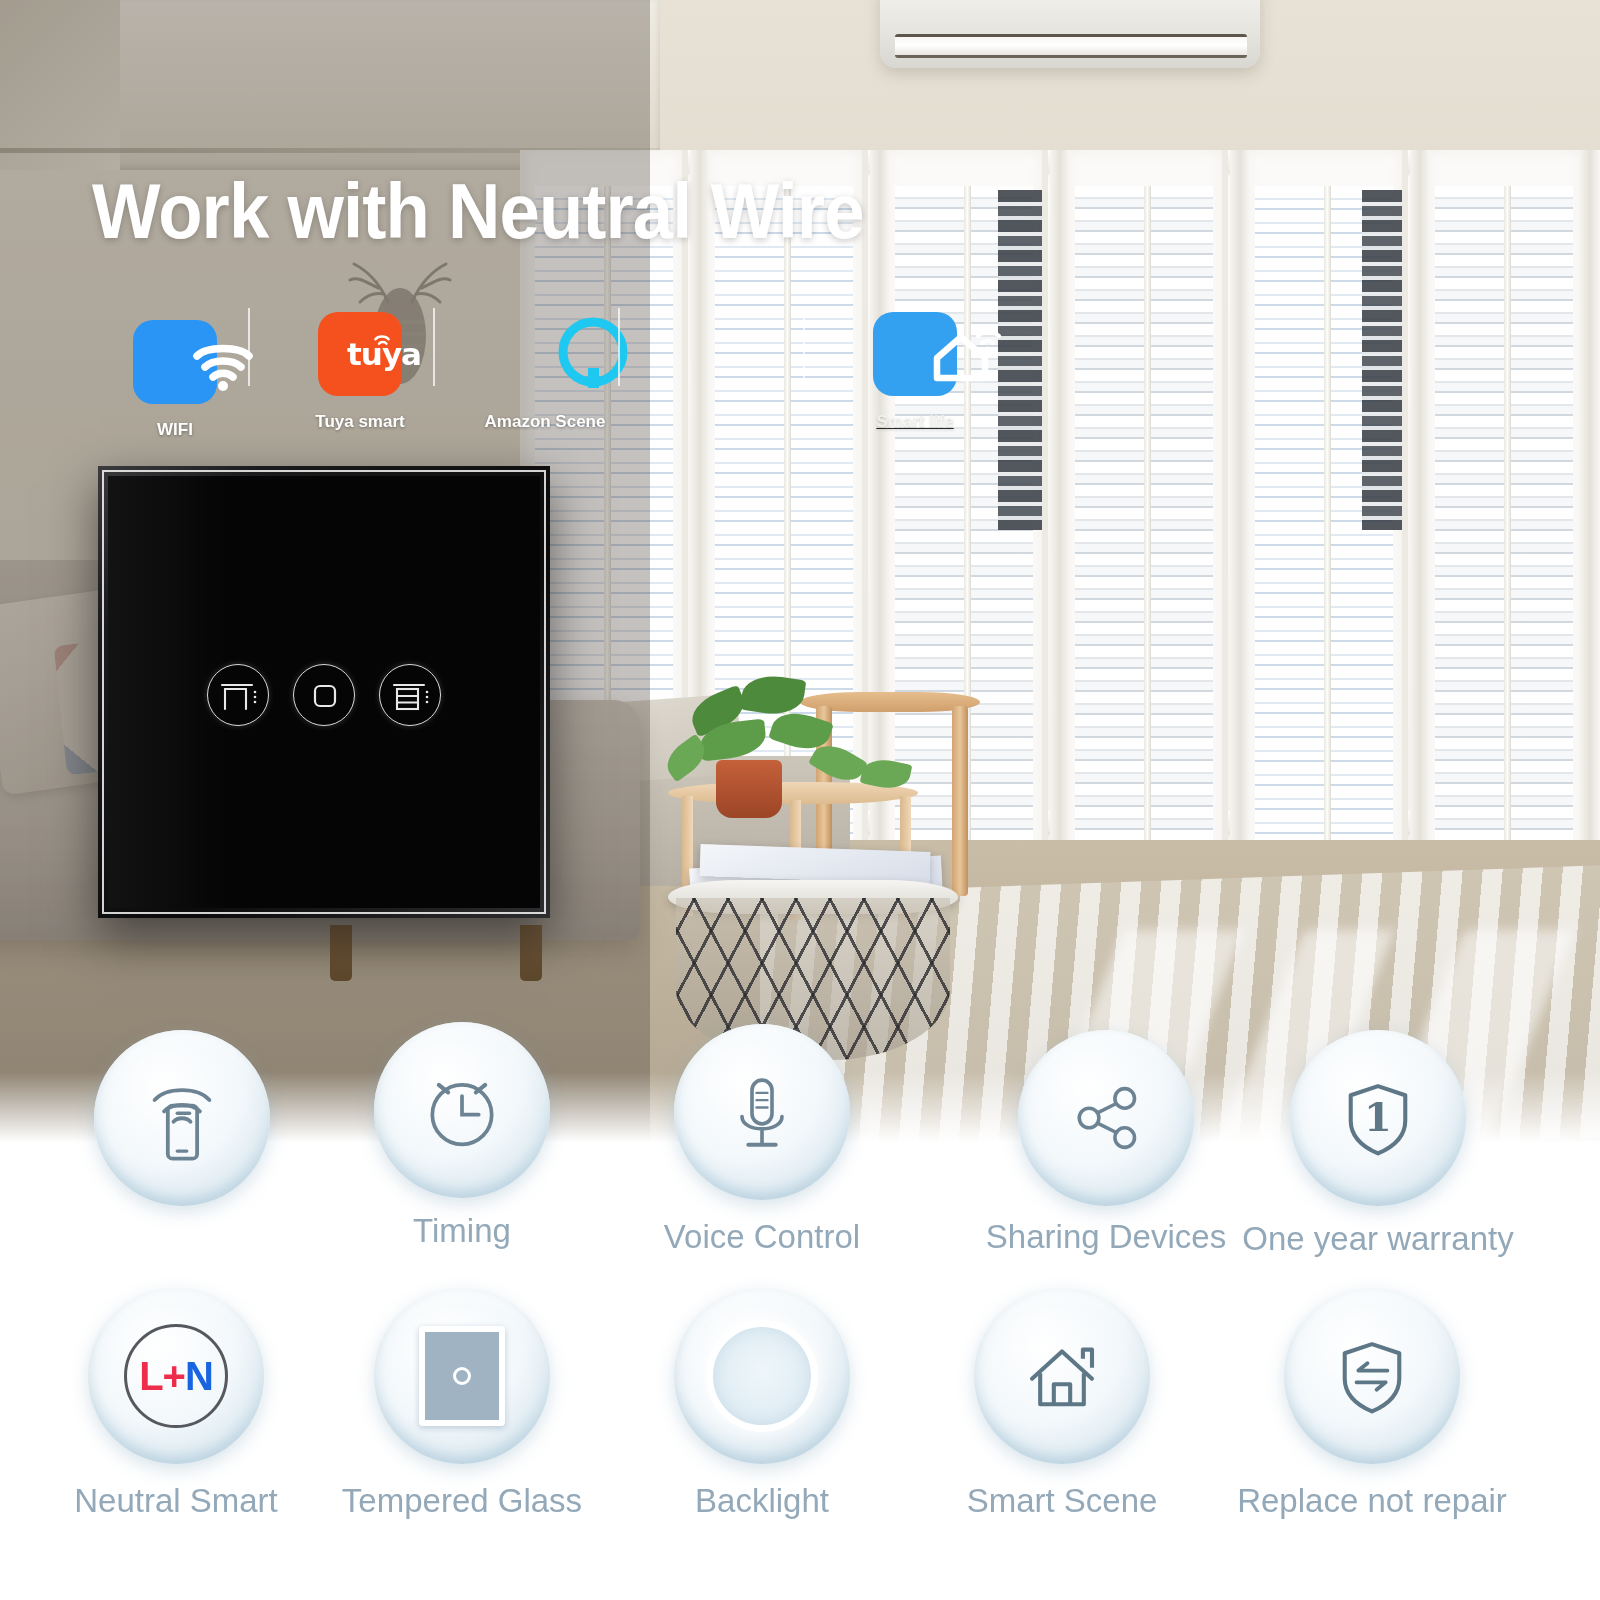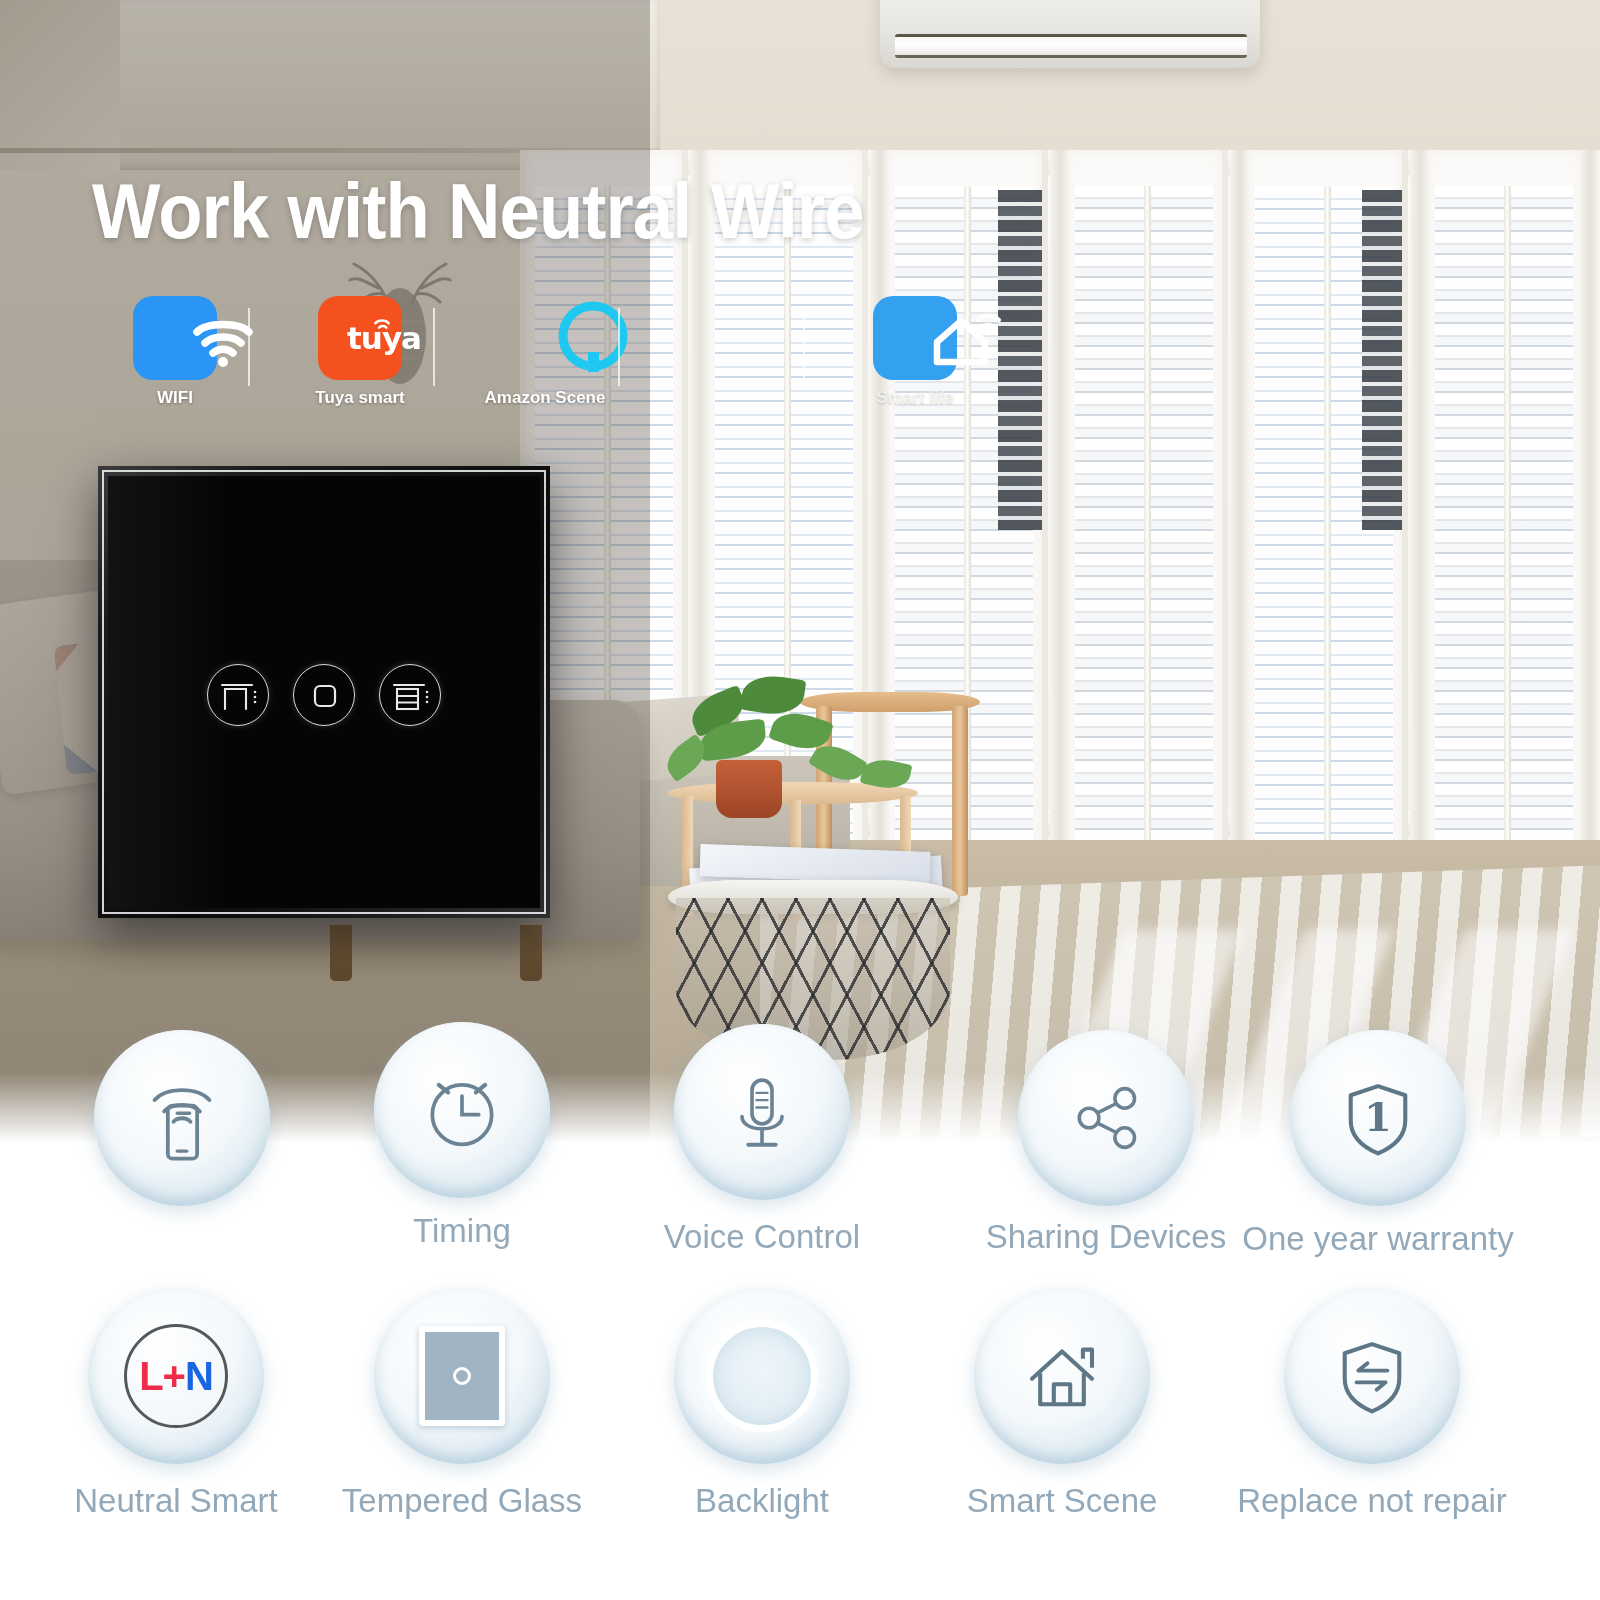--- a/index.html
+++ b/index.html
@@ -230,21 +230,21 @@
     letter-spacing:-1px; line-height:1;
     font-family:"Liberation Sans", sans-serif;
     text-shadow:0 2px 8px rgba(0,0,0,.22);
     transform:scaleX(.93); transform-origin:left center;
     white-space:nowrap;
   }
 
   
   .platforms { position:absolute; left:100px; top:296px; width:900px; height:118px; }
   .plat { position:absolute; width:150px; text-align:center; }
-  .plat-box { width:84px; height:84px; margin:0 auto; border-radius:20px; position:relative;padding-left:48px; }
+  .plat-box { width:84px; height:84px; margin:16px auto; border-radius:20px; position:relative;padding-left:48px; }
   .plat-label {
     margin-top:8px; font-size:17px; color:#ffffff; font-weight:bold;
     text-shadow:0 1px 3px rgba(0,0,0,.35); white-space:nowrap;
   }
   .plat-label.dim { color:#f2f2ee; text-shadow:0 1px 2px rgba(120,120,110,.45); opacity:.82; }
   .plat-sep {
     position:absolute; top:12px; width:2px; height:78px;
     background:rgba(255,255,255,.72);
   }
   .ic-wifi { background:#2a95f5; }
@@ -441,21 +441,21 @@
     </div>
 
     <div class="photo-veil"></div>
     <div class="photo-fade"></div>
   </div>
 
   <div class="headline">Work with Neutral Wire</div>
 
   <div class="platforms">
 
-    <div class="plat" style="left:0px;top:0;">
+    <div class="plat" style="left:0px;top:8px;">
       <div class="plat-box ic-wifi">
         <svg viewBox="0 0 84 84" width="84" height="84">
           <g fill="none" stroke="#ffffff" stroke-width="7.5" stroke-linecap="round">
             <path d="M16 36 C26 26 58 26 68 36"></path>
             <path d="M24 47 C32 39 52 39 60 47"></path>
             <path d="M32 57 C37 52 47 52 52 57"></path>
           </g>
           <circle cx="42" cy="66" r="5" fill="#ffffff"></circle>
         </svg>
       </div>
@@ -487,21 +487,21 @@
         </svg>
       </div>
       <div class="plat-label">Amazon Scene</div>
     </div>
 
     <div class="plat-sep" style="left:518px;"></div>
 
 
     <div class="plat-sep" style="left:703px;"></div>
 
-    <div class="plat" style="left:740px;top:0;">
+    <div class="plat" style="left:740px;top:0;text-decoration:underline;">
       <div class="plat-box ic-smartlife">
         <svg viewBox="0 0 84 84" width="84" height="84">
           <path d="M16 46 L40 25 L64 46 L64 66 L16 66 Z" fill="none" stroke="#ffffff" stroke-width="6.5" stroke-linejoin="round"></path>
           <g fill="none" stroke="#ffffff" stroke-width="4.2" stroke-linecap="round">
             <path d="M57 24 C63 18 72 18 78 24"></path>
             <path d="M61 31 C64 28 69 28 72 31"></path>
           </g>
           <circle cx="66.5" cy="37" r="2.6" fill="#ffffff"></circle>
         </svg>
       </div>

